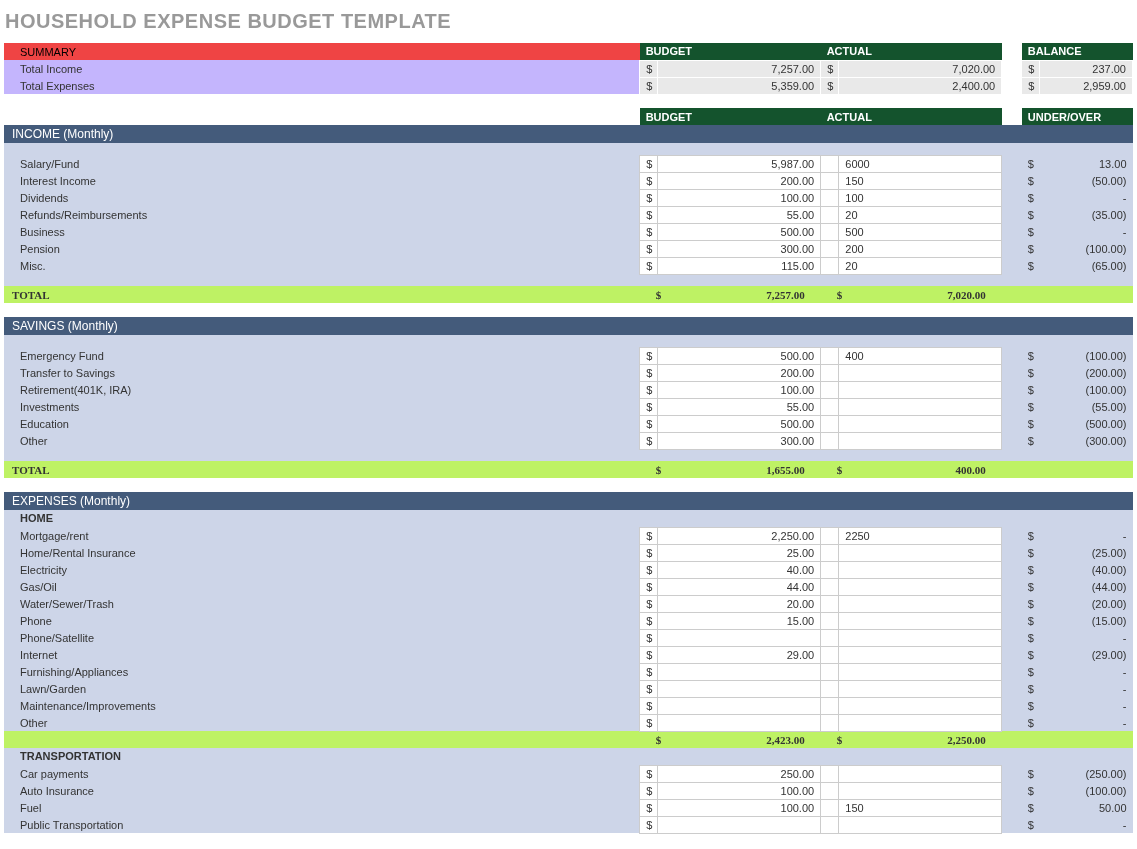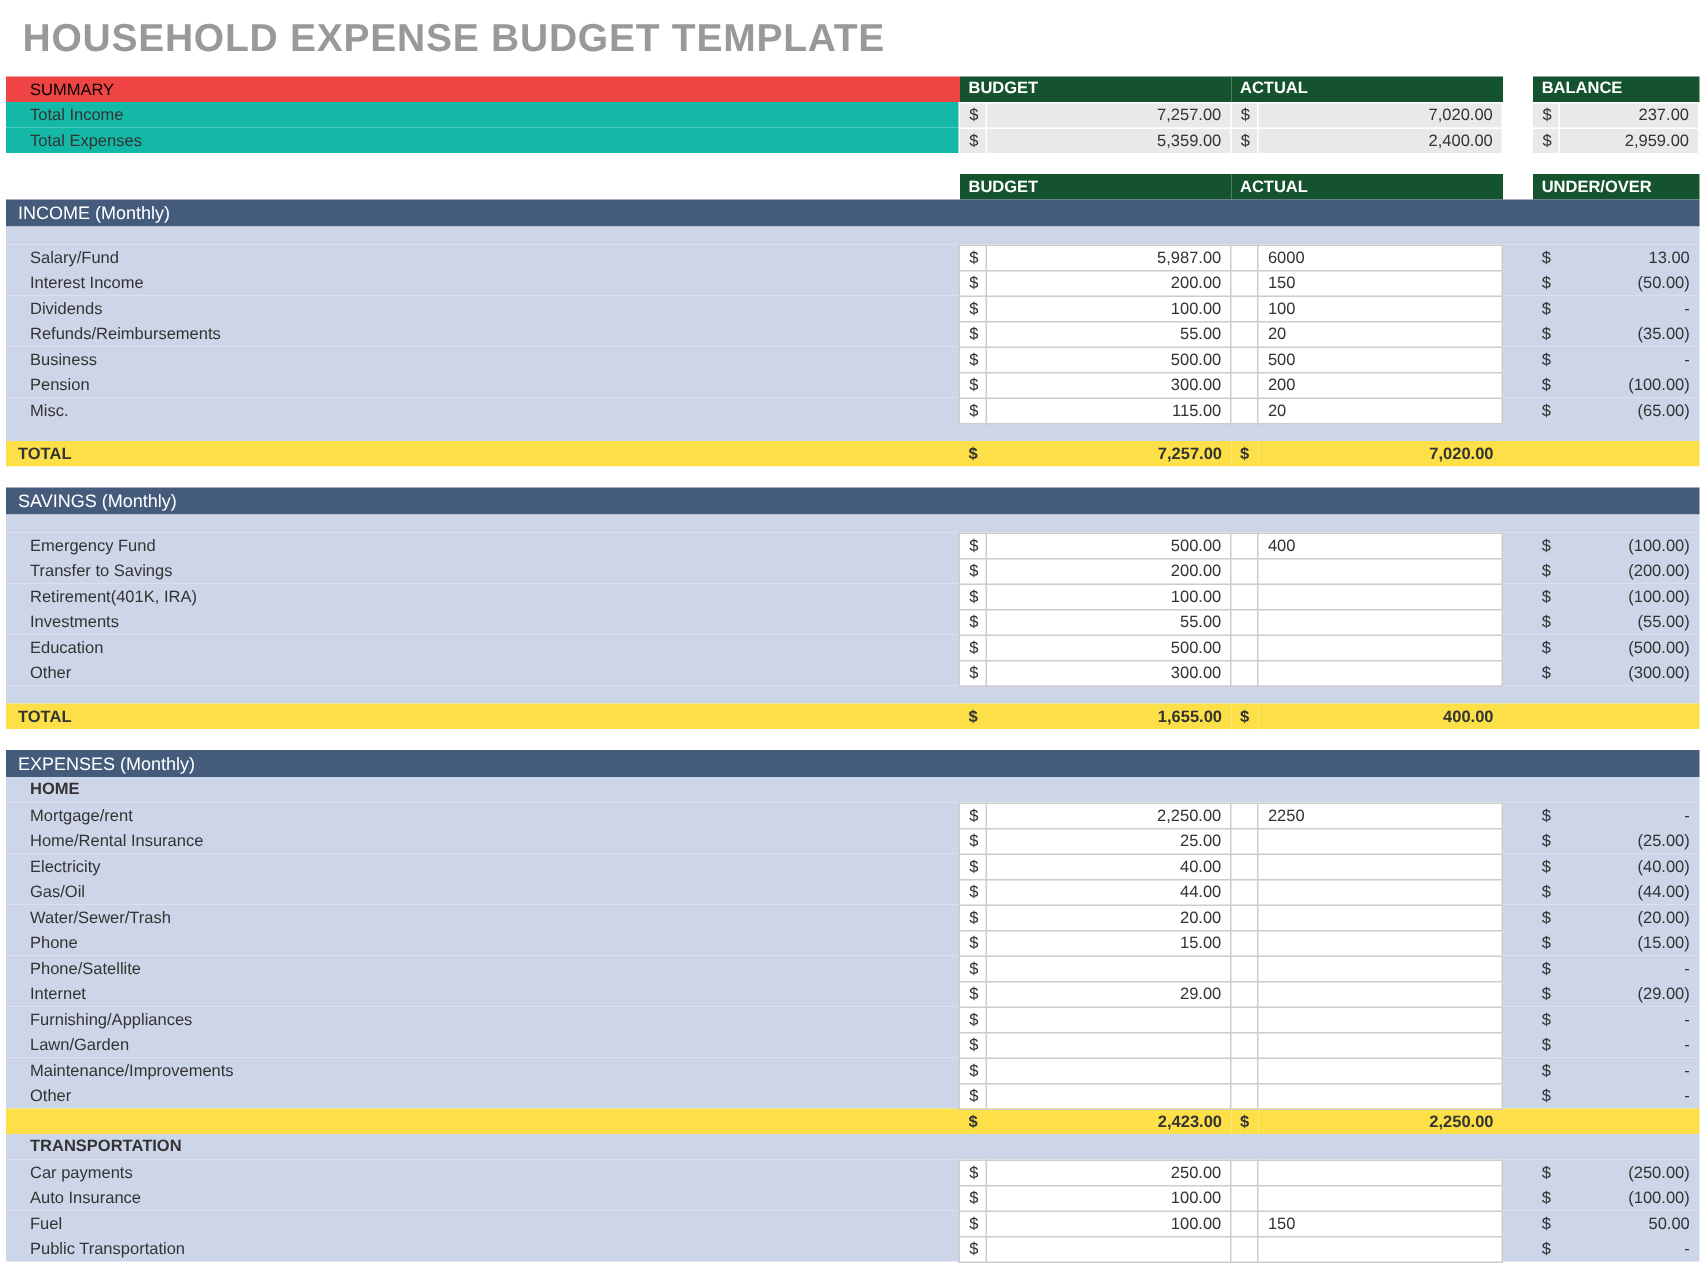--- a/index.html
+++ b/index.html
@@ -5,64 +5,64 @@
   * { box-sizing: border-box; margin: 0; padding: 0; }
   body {
     font-family: Arial, Helvetica, sans-serif;
     font-size: 11px;
     color: #333;
     background: #fff;
     width: 1137px;
     padding: 10px 4px;
   }
   .title {
-    font-size: 26px;
+    font-size: 20px;
     font-weight: bold;
     color: #999;
     letter-spacing: .5px;
-    margin: 0 0 10px 11px;
+    margin: 0 0 10px 1px;
     text-transform: uppercase;
   }
   table { border-collapse: collapse; width: 100%; table-layout: fixed; }
   td { height: 17px; vertical-align: middle; padding: 0; }
 
   col.c-label  { width: 632px; }
   col.c-bd     { width: 18px;  }
   col.c-bv     { width: 162px; }
   col.c-ad     { width: 18px;  }
   col.c-av     { width: 162px; }
   col.c-gap    { width: 20px;  }
   col.c-gd     { width: 18px;  }
   col.c-gv     { width: 92px;  }
 
   .black-hdr td       { background:#14532d; color:#fff; font-weight:bold; font-size:11px; padding:2px 6px; }
   .black-hdr td:first-child { background:transparent; }
   .black-hdr .gap-cell{ background:#fff; color:#000; padding:0; }
 
   .summary-row td { background:#e9e9e9; border:1px solid #fff; }
-  .summary-row td:first-child { background:#14b8a6; border:none; padding-left:16px; }
+  .summary-row td:first-child { background:#c4b5fd; border:none; padding-left:16px; }
   .summary-row .gap-cell { background:#fff; border:none; }
 
   .dsym  { text-align:left;  padding-left:6px; }
   .val   { text-align:right; padding-right:6px; }
   .aval  { text-align:left;  padding-left:6px; }
 
   .section-hdr td {
     background:#445b7b; color:#fff; font-weight:normal; font-size:12px;
     padding:2px 8px;
   }
   .sub-hdr td { font-weight:bold; padding:1px 21px; }
 
   .body-blue td { background:#cdd5e8; }
   .body-blue td:first-child { padding-left:16px; }
 
   .in-cell { background:#fff !important; border:1px solid #ccc; }
 
   .total-row td {
-    background:#fde047; font-weight:bold; padding:2px 6px;
+    background:#bef264; font-weight:bold; padding:2px 16px;font-family:Liberation Serif, serif;
   }
   .total-row td:first-child { padding-left:8px; }
 
   .spacer td { height:14px; background:#fff; }
   .pad td    { height:12px; }
 
   .gap-cell { background:#fff !important; border:none !important; }
 </style>
 </head>
 <body>

